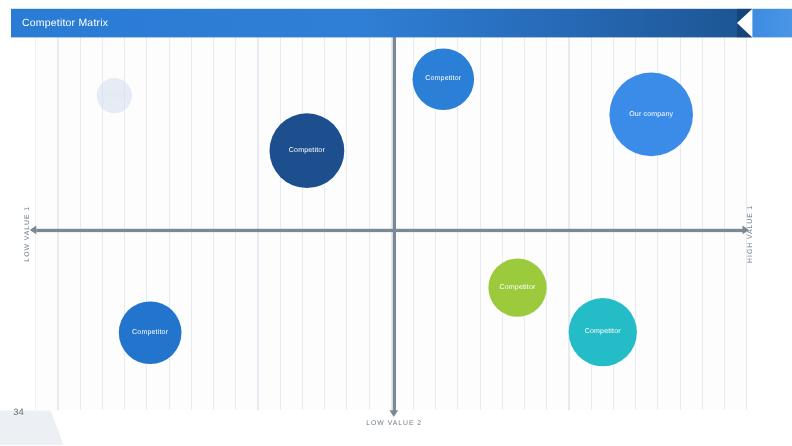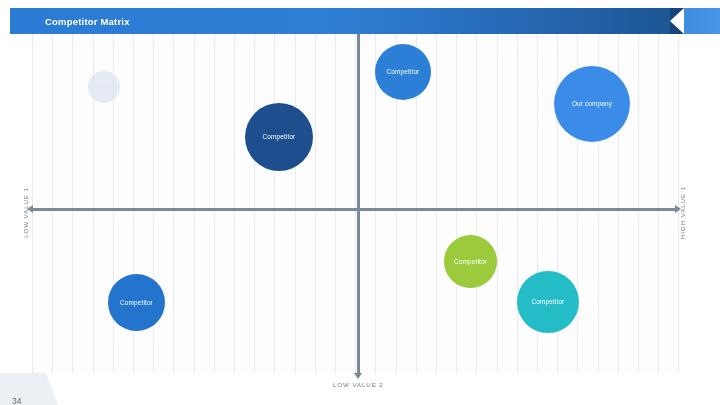--- a/index.html
+++ b/index.html
@@ -48,23 +48,23 @@
     height: 26px;
     width: 660px;
     background: linear-gradient(to right, #2a7bd4 0%, #2f7fd6 48%, #2668b4 78%, #1d5694 100%);
     display: flex;
     align-items: center;
     z-index: 6;
   }
   .ribbon-title {
     color: #ffffff;
     font-size: 9.5px;
-    font-weight: bold;
+    font-weight: normal;
     letter-spacing: 0.2px;
-    margin-left: 35px;
+    margin-left: 10px;
   }
   .ribbon-fold {
     position: absolute;
     left: 670px;
     top: 8px;
     width: 0;
     height: 0;
     border-top: 13px solid #15447a;
     border-bottom: 13px solid #15447a;
     border-right: 14px solid transparent;
@@ -197,21 +197,21 @@
     top: 373px;
     width: 58px;
     height: 32px;
     background: #eceff3;
     clip-path: polygon(0 0, 46px 0, 58px 32px, 0 32px);
     z-index: 8;
   }
   .page-num {
     position: absolute;
     left: 12px;
-    top: 396px;
+    top: 369px;
     font-size: 8.5px;
     color: #5d6874;
     z-index: 9;
   }
 </style>
 </head>
 <body>
 
 <div id="slide">
 

